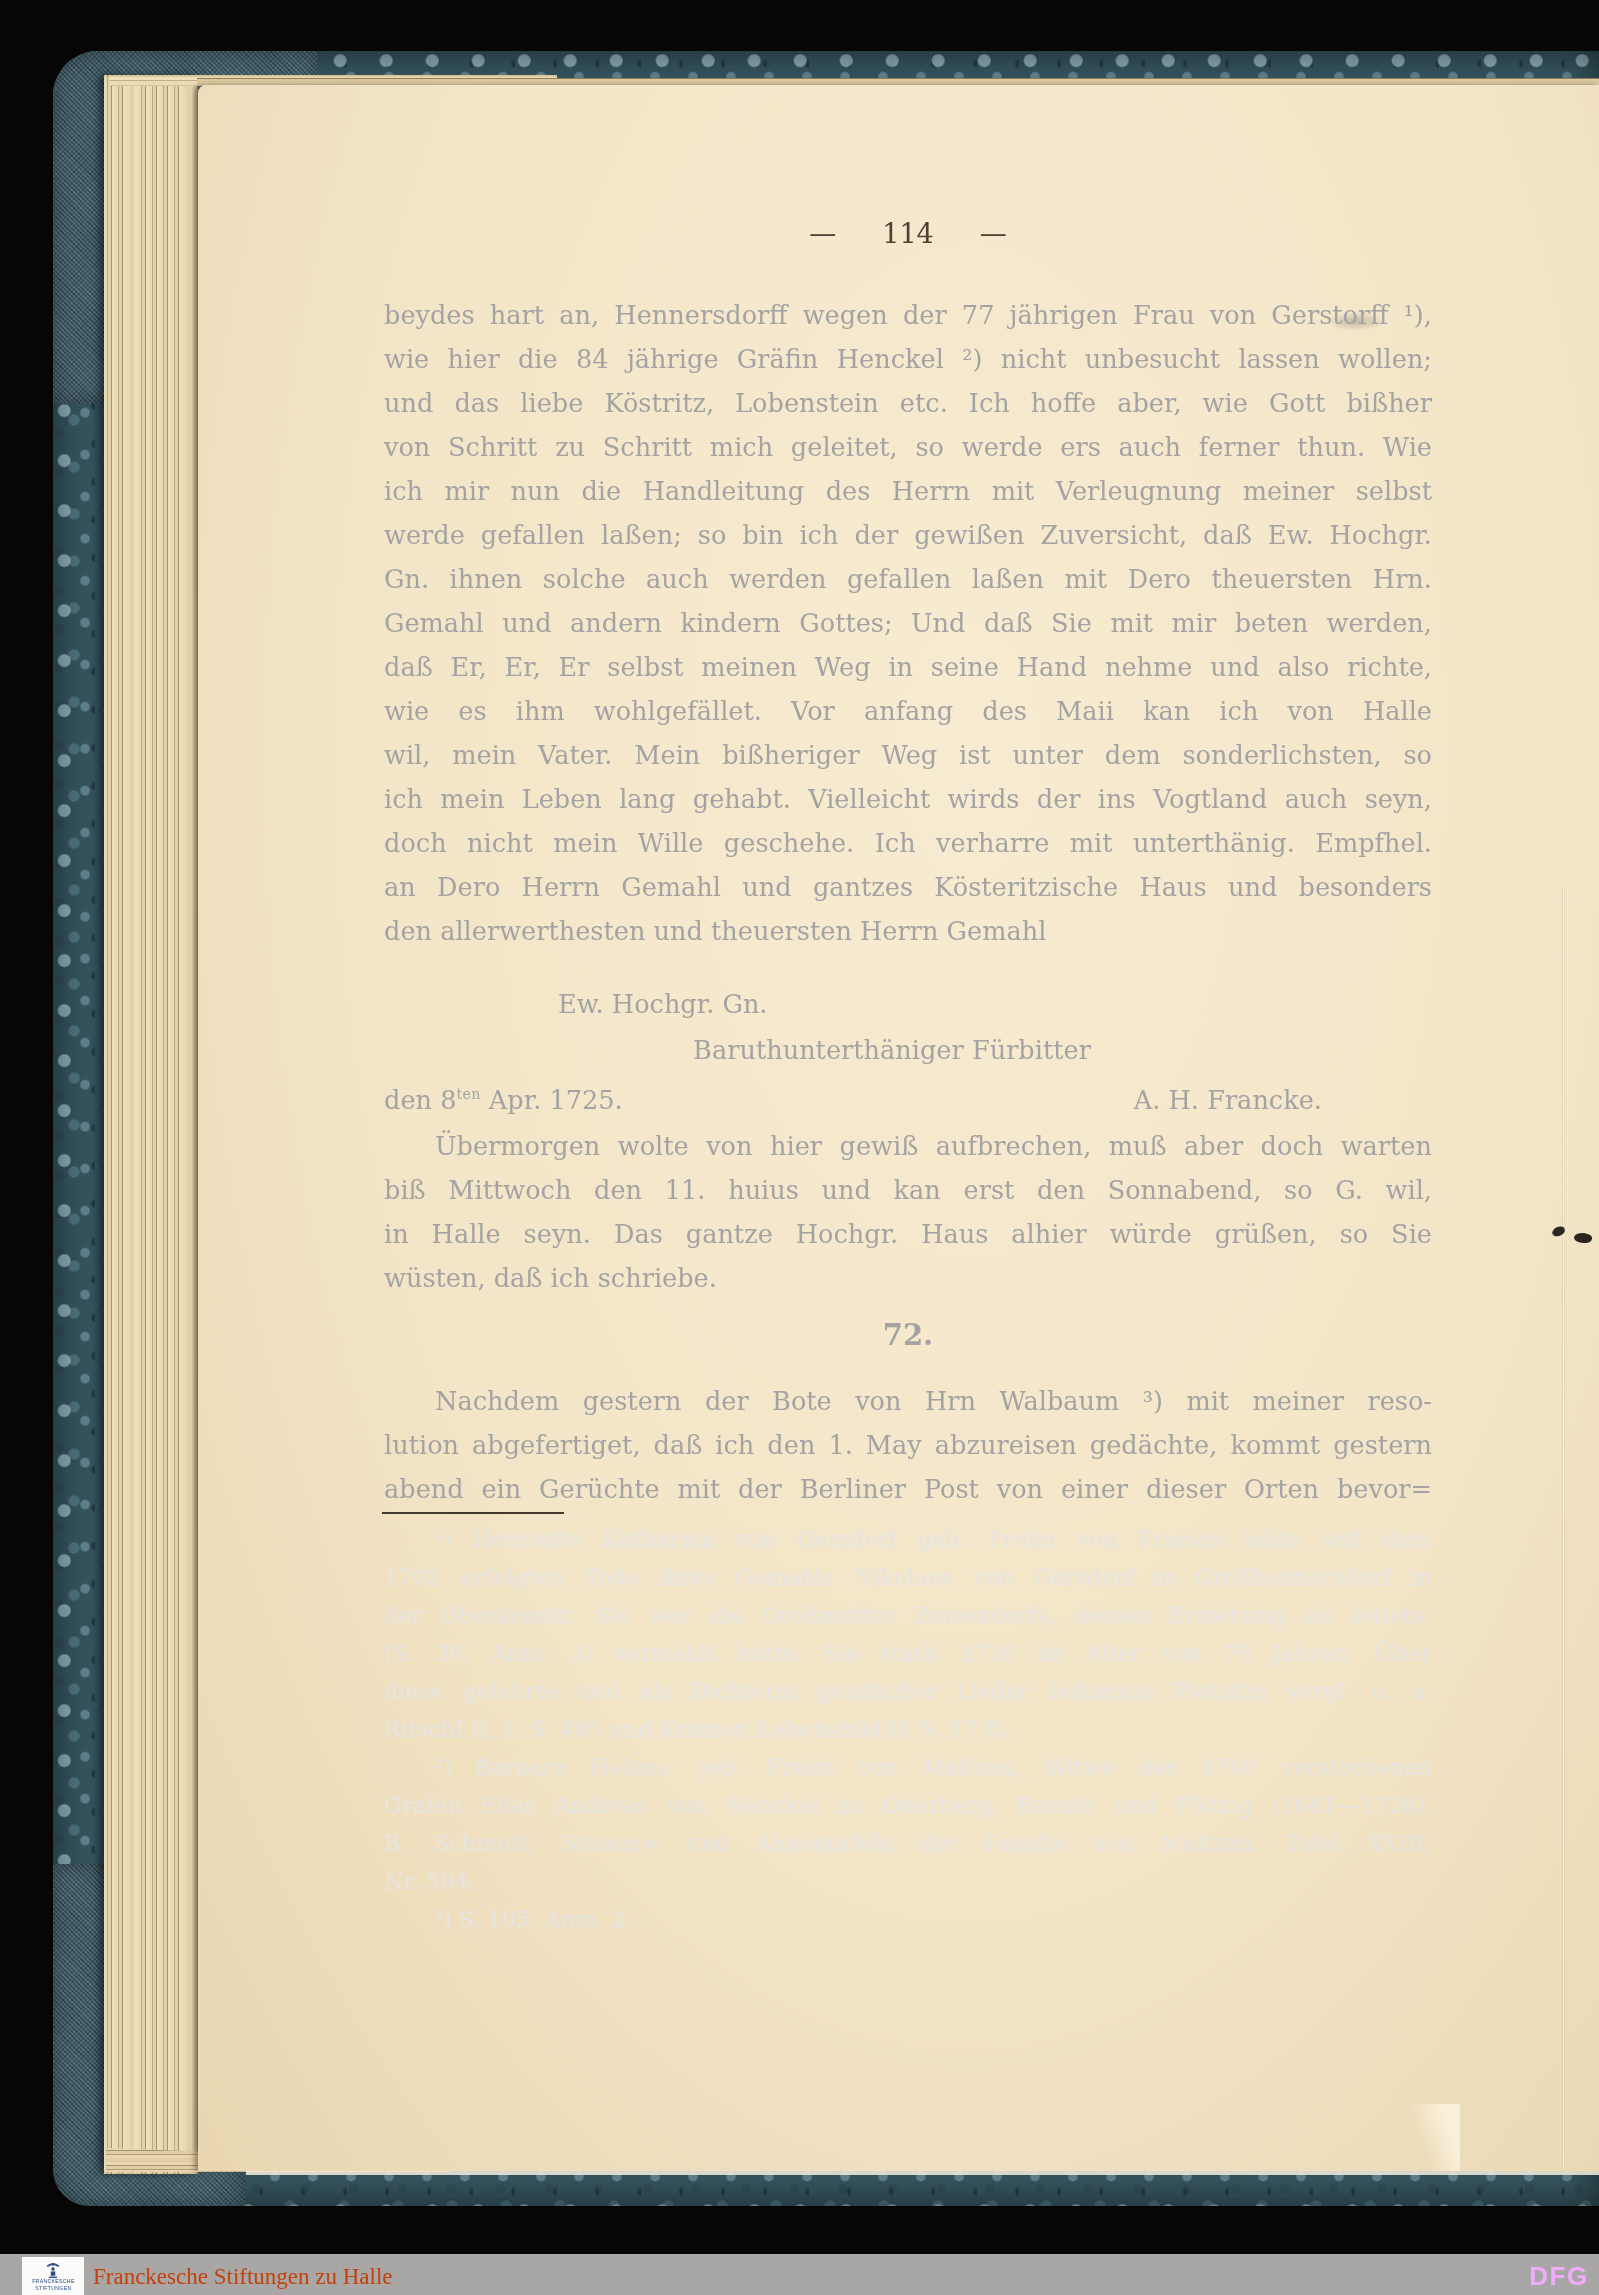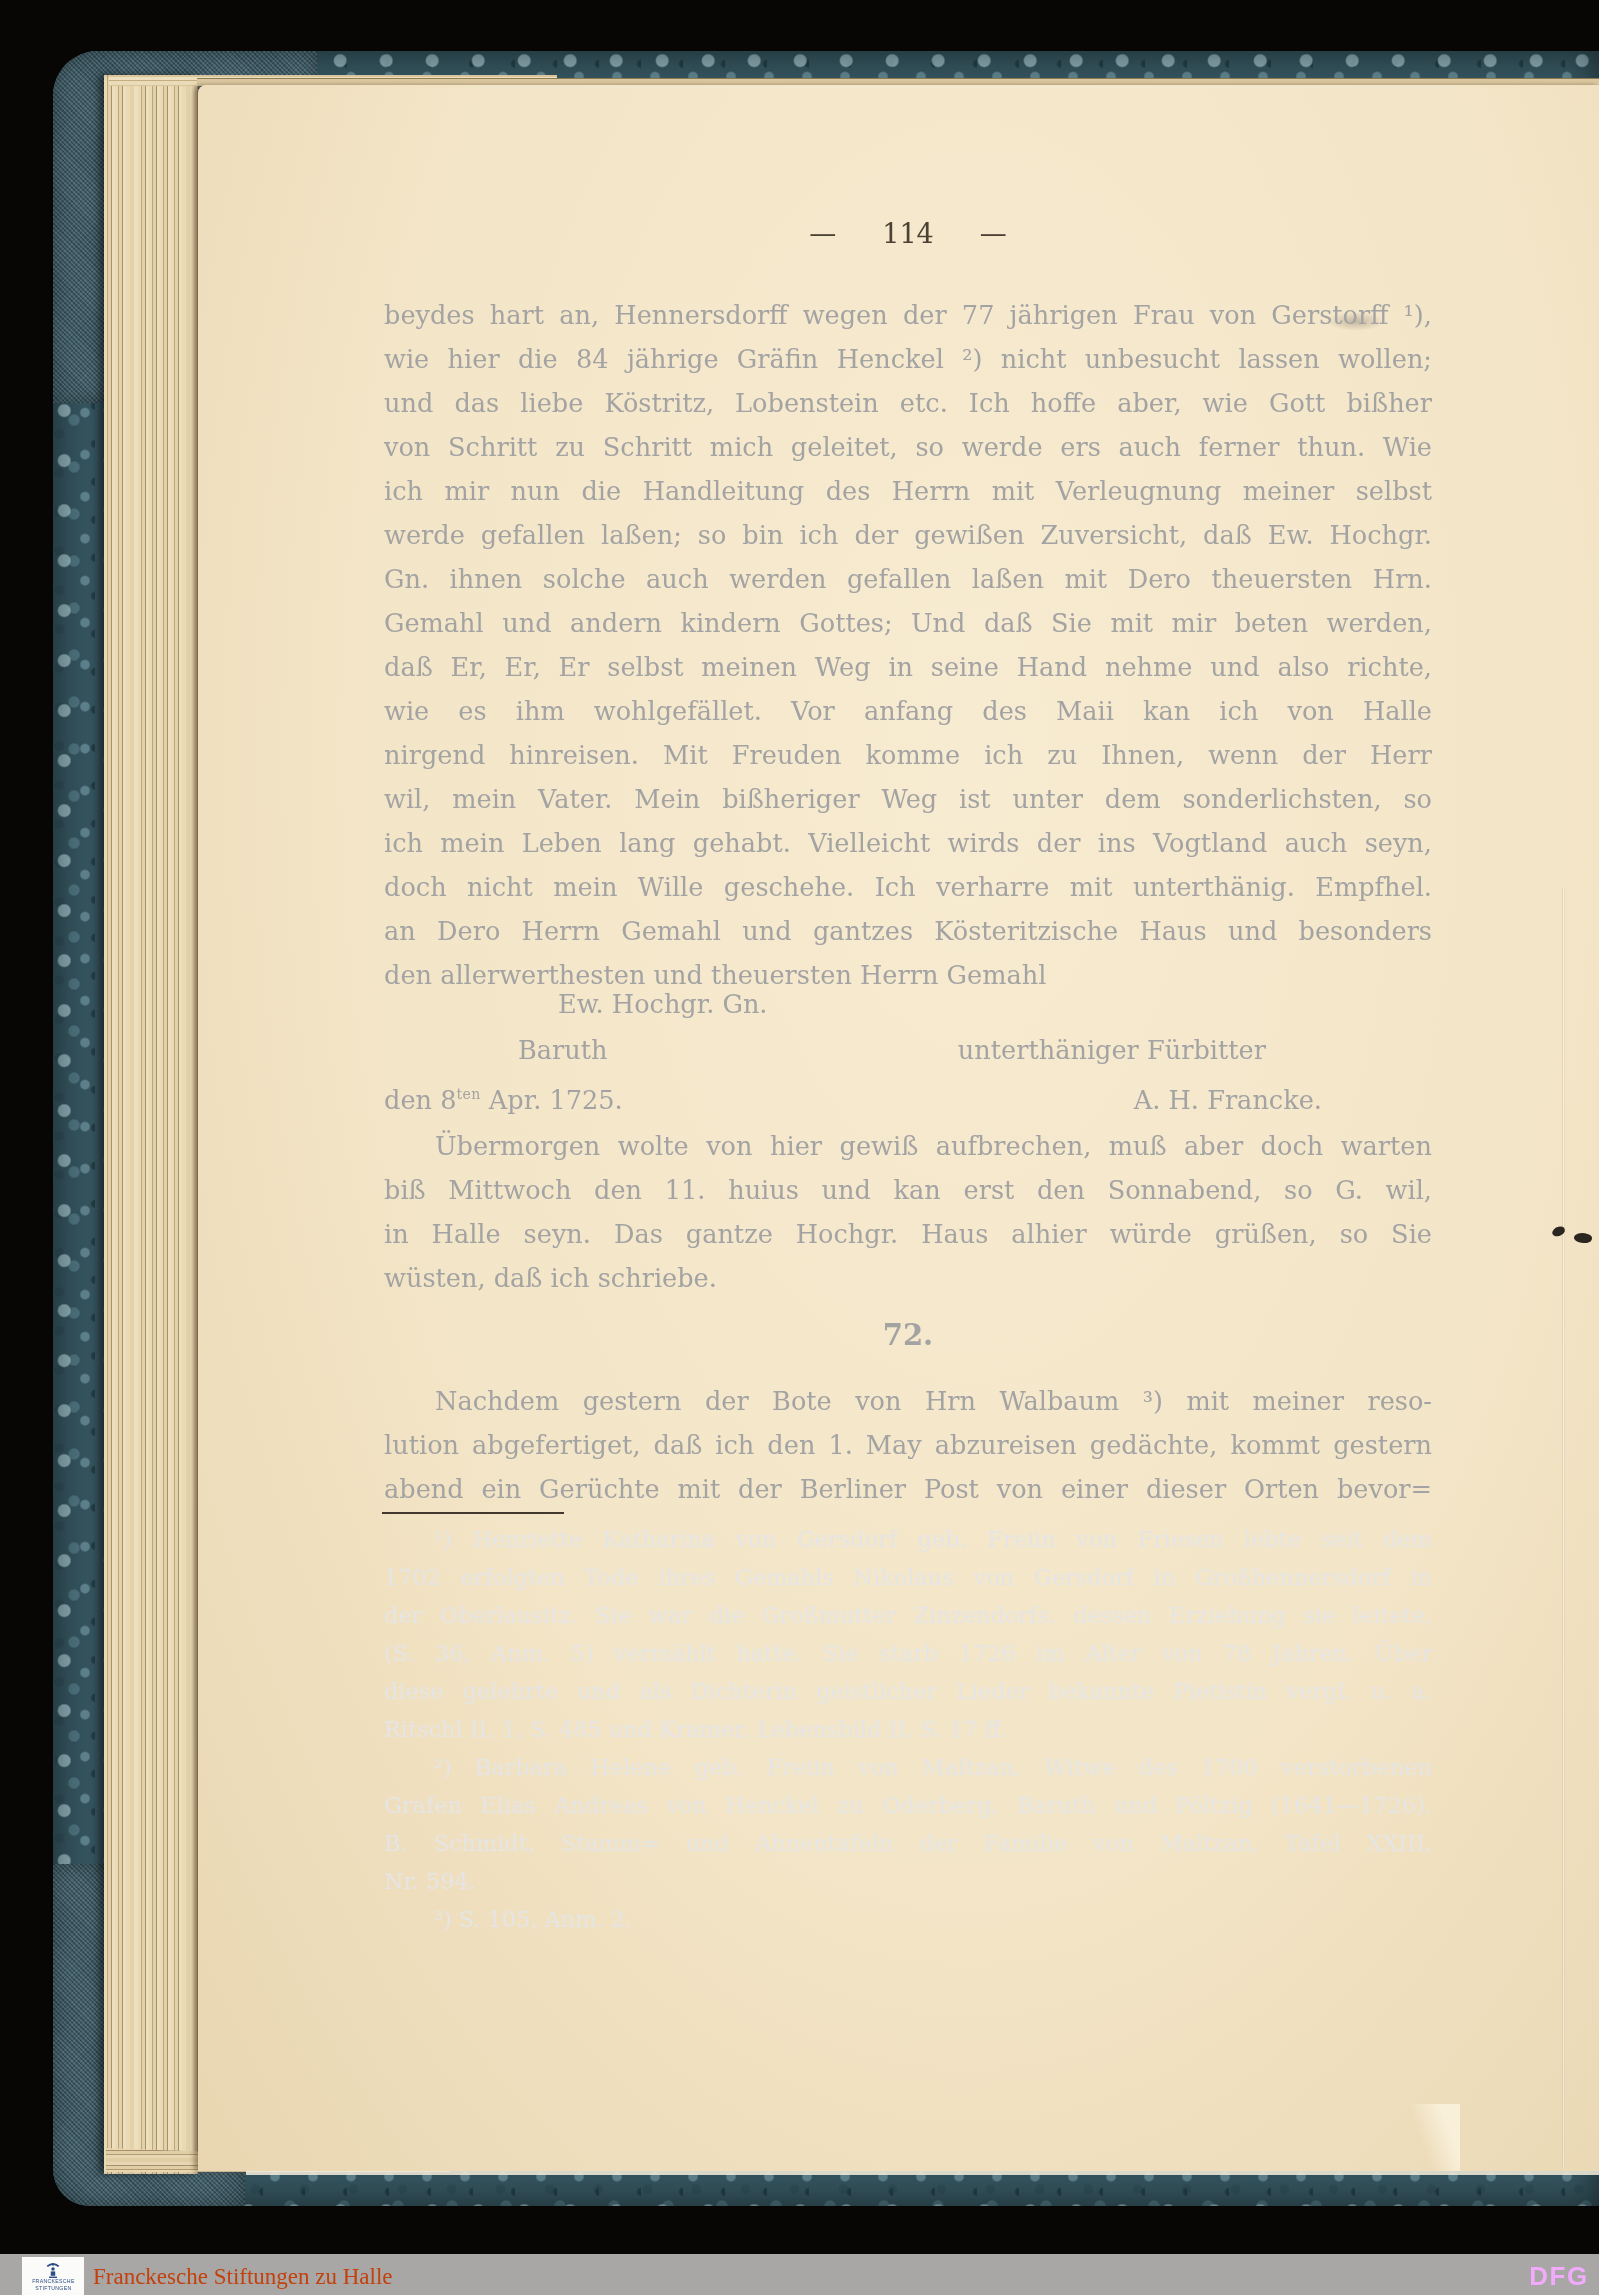--- a/index.html
+++ b/index.html
@@ -58,21 +58,21 @@
   .pageno{position:absolute;left:384px;top:218px;width:1048px;display:flex;
     justify-content:center;gap:46px;font-size:27px;color:#4b4135;}
   .block{position:absolute;left:384px;width:1048px;}
   .body-block{top:293px;font-size:25.6px;line-height:44px;}
   .line{display:block;}
   .j{text-align:justify;text-align-last:justify;}
   .ind{text-indent:51px;}
   .salutation{position:absolute;left:558px;top:989px;font-size:25.6px;}
   .sig-row{position:absolute;left:384px;width:1048px;display:flex;
     justify-content:space-between;font-size:25.6px;}
-  .sig-row.r1{top:1035px;}
+  .sig-row.r1{top:1035px;justify-content:center;}
   .sig-row.r2{top:1085px;}
   .sig-place{padding-left:134px;}
   .sig-role{padding-right:166px;}
   .sig-name{padding-right:110px;}
   sup.tn{font-size:.55em;vertical-align:super;letter-spacing:0.4px;}
   .ps-block{top:1124px;font-size:25.6px;line-height:44px;}
   .heading72{top:1318px;text-align:center;font-weight:bold;font-size:29px;}
   .l72-block{top:1379px;font-size:25.6px;line-height:44px;}
   .fn-rule{position:absolute;left:382px;top:1512px;width:182px;height:2.4px;background:#43382d;}
   .fn-block{top:1520px;font-size:22.4px;line-height:38px;color:#e5e5e5;}
@@ -119,21 +119,20 @@
     <span class="line j">beydes hart an,  Hennersdorff wegen der 77 jährigen Frau von Gerstorff ¹),</span>
     <span class="line j">wie hier die 84 jährige Gräfin Henckel ²) nicht unbesucht lassen wollen;</span>
     <span class="line j">und das liebe Köstritz, Lobenstein etc.  Ich hoffe aber, wie Gott bißher</span>
     <span class="line j">von Schritt zu Schritt mich geleitet, so werde ers auch ferner thun.  Wie</span>
     <span class="line j">ich mir nun die Handleitung des Herrn mit Verleugnung meiner selbst</span>
     <span class="line j">werde gefallen laßen; so bin ich der gewißen Zuversicht, daß Ew. Hochgr.</span>
     <span class="line j">Gn. ihnen solche auch werden gefallen laßen mit Dero theuersten Hrn.</span>
     <span class="line j">Gemahl und andern kindern Gottes; Und daß Sie mit mir beten werden,</span>
     <span class="line j">daß Er, Er, Er selbst meinen Weg in seine Hand nehme und also richte,</span>
     <span class="line j">wie es ihm wohlgefället.  Vor anfang des Maii kan ich von Halle</span>
-    <span class="line j">nirgend hinreisen.  Mit Freuden komme ich zu Ihnen, wenn der Herr</span>
     <span class="line j">wil, mein Vater.  Mein bißheriger Weg ist unter dem sonderlichsten, so</span>
     <span class="line j">ich mein Leben lang gehabt.  Vielleicht wirds der ins Vogtland auch seyn,</span>
     <span class="line j">doch nicht mein Wille geschehe.  Ich verharre mit unterthänig. Empfhel.</span>
     <span class="line j">an Dero Herrn Gemahl und gantzes Kösteritzische Haus und besonders</span>
     <span class="line">den allerwerthesten und theuersten Herrn Gemahl</span>
   </div>
 
   <div class="salutation ink">Ew. Hochgr. Gn.</div>
   <div class="sig-row r1 ink">
     <span class="sig-place">Baruth</span>

